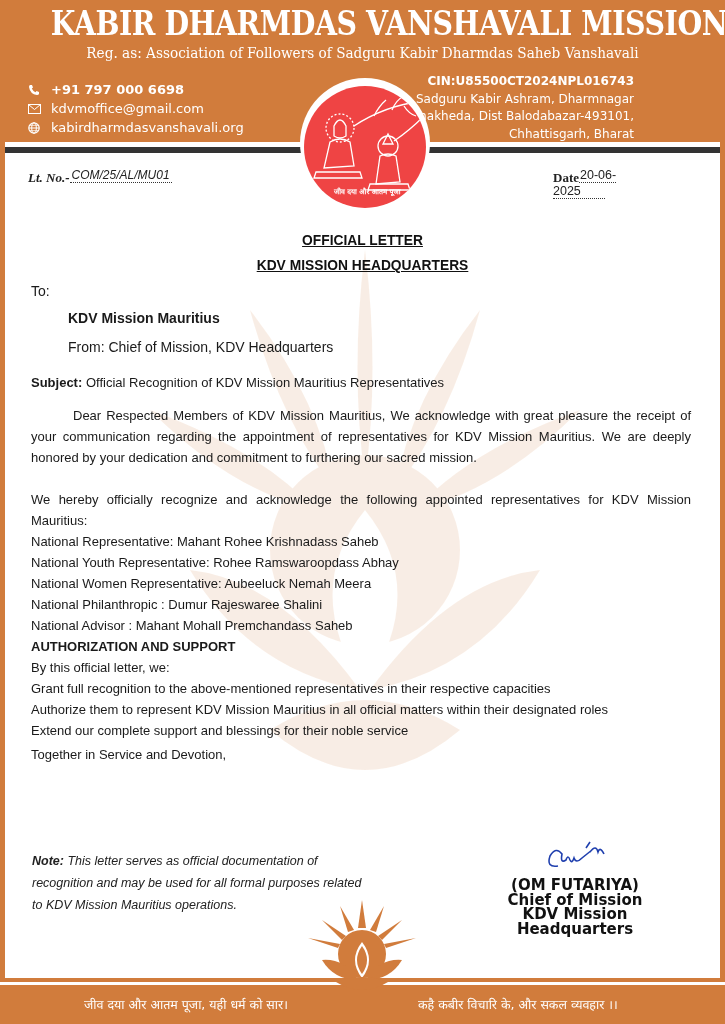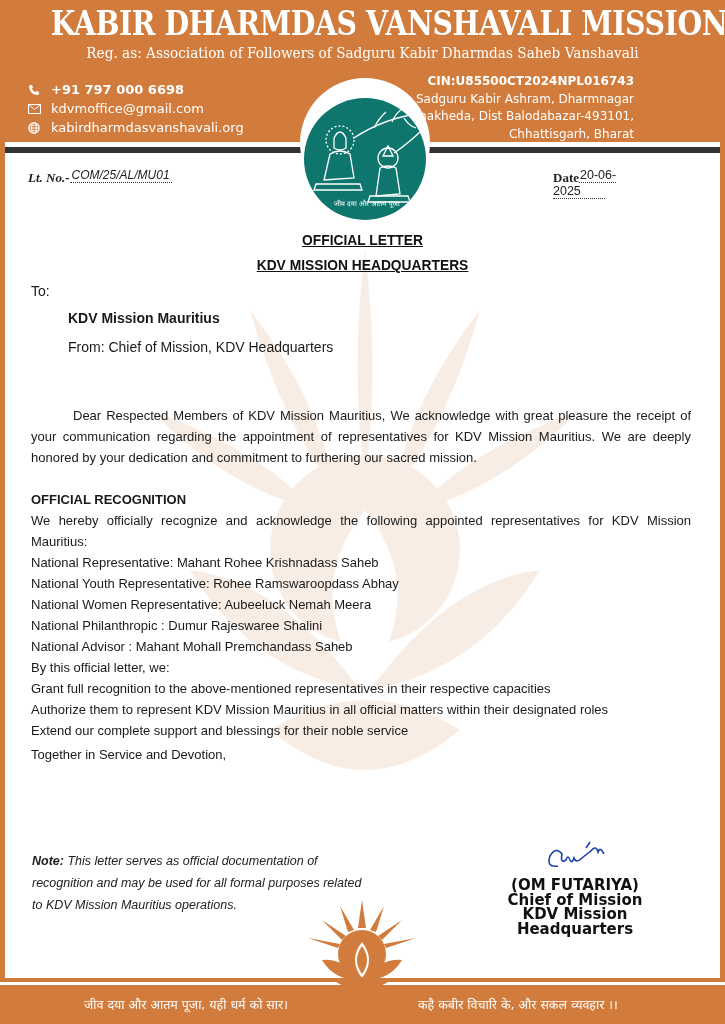--- a/index.html
+++ b/index.html
@@ -11,21 +11,21 @@
   .contacts { position: absolute; left: 27px; top: 80px; color: #fff; font-family: "DejaVu Sans", sans-serif; font-size: 13px; line-height: 19px; }
   .contact-row { display: flex; align-items: center; }
   .contact-row .ic { width: 14px; height: 14px; margin-right: 10px; display: inline-flex; align-items: center; justify-content: center; }
   .contact-row.phone { font-weight: bold; text-align: right; }
   .hq { position: absolute; right: 27px; top: 73px; color: #fff; font-family: "DejaVu Sans", sans-serif; font-size: 12px; line-height: 17.5px; text-align: right; }
   .hq .cin { font-weight: bold; }
   .body-panel { position: absolute; left: 5px; top: 142px; width: 715px; height: 836px; background: #fff; }
   .darkbar { position: absolute; left: 5px; top: 147px; width: 715px; height: 6px; background: #333; }
   .watermark { position: absolute; left: 130px; top: 250px; width: 470px; height: 620px; opacity: 0.13; }
   .emblem { position: absolute; left: 300px; top: 78px; width: 130px; height: 130px; border-radius: 50%; background: #fff; }
-  .emblem-inner { position: absolute; left: 4px; top: 20px; width: 122px; height: 122px; border-radius: 50%; background: #0f766e; overflow: hidden; }
+  .emblem-inner { position: absolute; left: 4px; top: 8px; width: 122px; height: 122px; border-radius: 50%; background: #ef4444; overflow: hidden; font-weight: bold; }
   .ltno { position: absolute; left: 28px; top: 170px; font-family: "Liberation Serif", serif; font-weight: bold; font-size: 13px; color: #222; font-style: italic; }
   .ltno .val { font-family: "Liberation Sans", sans-serif; font-size: 12px; font-weight: normal; border-bottom: 1px dotted #333; padding: 0 2px; position: relative; top: -3px; }
   .date { position: absolute; left: 553px; top: 170px; font-family: "Liberation Serif", serif; font-weight: bold; font-size: 13px; color: #222; }
   .date .val { font-family: "Liberation Sans", sans-serif; font-size: 12.5px; font-weight: normal; border-bottom: 1px dotted #333; padding: 0 24px 0 1px; position: relative; top: -3px; }
   .title1, .title2 { position: absolute; left: 0; width: 725px; text-align: center; font-family: "Liberation Sans", sans-serif; font-weight: bold; font-size: 15px; text-decoration: underline; color: #111; transform: scaleX(0.92); }
   .title1 { top: 231px; }
   .title2 { top: 256px; }
   .content { position: absolute; left: 31px; width: 660px; font-family: "Liberation Sans", sans-serif; font-size: 13px; color: #1a1a1a; }
   .to { top: 283px; font-size: 14px; }
   .recipient { top: 310px; left: 68px; font-weight: bold; font-size: 14px; }
@@ -145,31 +145,35 @@
     <span>Date</span><span class="val">20-06-2025</span>
   </div>
 
   <div class="title1">OFFICIAL LETTER</div>
   <div class="title2">KDV MISSION HEADQUARTERS</div>
 
   <div class="content to">To:</div>
   <div class="content recipient">KDV Mission Mauritius</div>
   <div class="content from">From: Chief of Mission, KDV Headquarters</div>
 
+  <div class="content subject">
+    <b>Subject:</b>
+    <span>Official Recognition of KDV Mission Mauritius Representatives</span>
+  </div>
 
   <div class="content para">Dear Respected Members of KDV Mission Mauritius, We acknowledge with great pleasure the receipt of your communication regarding the appointment of representatives for KDV Mission Mauritius. We are deeply honored by your dedication and commitment to furthering our sacred mission.</div>
 
   <div class="content sec" style="top: 489px;">
-    <div class="bold">OFFICIAL RECOGNITION</div>
     <div style="text-align: justify;">We hereby officially recognize and acknowledge the following appointed representatives for KDV Mission Mauritius:</div>
     <div>National Representative: Mahant Rohee Krishnadass Saheb</div>
     <div>National Youth Representative: Rohee Ramswaroopdass Abhay</div>
     <div>National Women Representative: Aubeeluck Nemah Meera</div>
     <div>National Philanthropic : Dumur Rajeswaree Shalini</div>
     <div>National Advisor : Mahant Mohall Premchandass Saheb</div>
+    <div class="bold">AUTHORIZATION AND SUPPORT</div>
     <div>By this official letter, we:</div>
     <div>Grant full recognition to the above-mentioned representatives in their respective capacities</div>
     <div>Authorize them to represent KDV Mission Mauritius in all official matters within their designated roles</div>
     <div>Extend our complete support and blessings for their noble service</div>
     <div style="margin-top: 3px;">Together in Service and Devotion,</div>
   </div>
 
   <div class="note">
     <b>Note:</b>
     <span>This letter serves as official documentation of recognition and may be used for all formal purposes related to KDV Mission Mauritius operations.</span>

